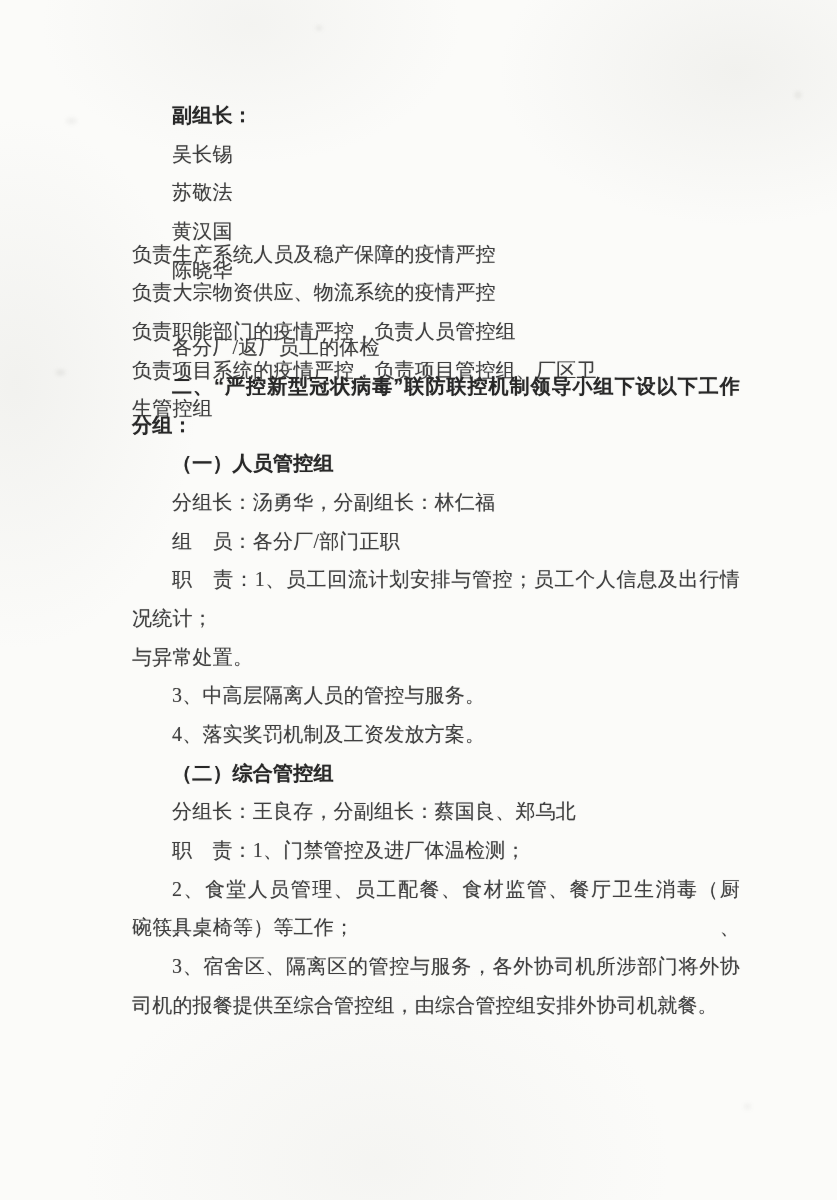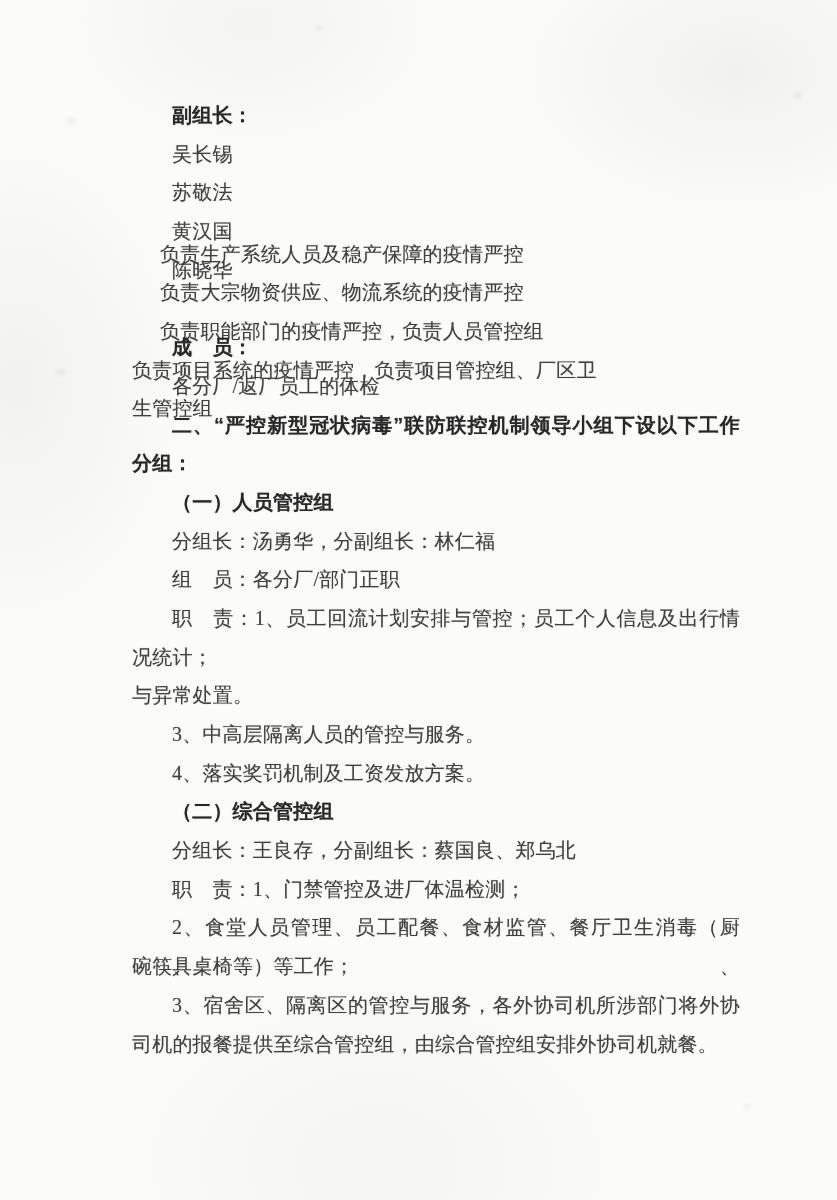--- a/index.html
+++ b/index.html
@@ -44,21 +44,21 @@
   .ind  { padding-left: 40px; }
   .just { text-align: justify; text-align-last: justify; text-justify: inter-character; white-space: normal; }
   .head {
     font-weight: 700;
     color: #282828;
     font-family: "Liberation Sans", "DejaVu Sans", sans-serif;
     text-shadow: 0 0 1px rgba(40,40,40,0.45);
   }
   .row { display: flex; align-items: flex-start; flex-direction: column; }
   .row .name { flex: 0 0 100px; margin-left: 40px; white-space: nowrap; }
-  .row .duty { flex: 1 1 auto; white-space: nowrap; margin-left: 28px; }
+  .row .duty { flex: 1 1 auto; white-space: nowrap; }
   .row .duty-block { flex: 1 1 auto; display: block; white-space: normal; }
   .row .dline { display: block; height: 38.7px; }
   .row2 { height: 77.4px; }
 </style>
 </head>
 <body>
 
 <div class="page">
   <div>
     <div class="speck s1"></div>
@@ -88,21 +88,20 @@
     </div>
 
     <div class="line row row2">
       <span class="name">陈晓华</span>
       <span class="duty-block">
         <span class="dline just">负责项目系统的疫情严控，负责项目管控组、厂区卫</span>
         <span class="dline">生管控组</span>
       </span>
     </div>
 
-    <div class="line head ind">成　员：</div>
 
     <div class="line ind">各分厂/返厂员工的体检</div>
 
     <div class="line head ind just">二、“严控新型冠状病毒”联防联控机制领导小组下设以下工作</div>
 
     <div class="line head">分组：</div>
 
     <div class="line head ind">（一）人员管控组</div>
 
     <div class="line ind">分组长：汤勇华，分副组长：林仁福</div>

